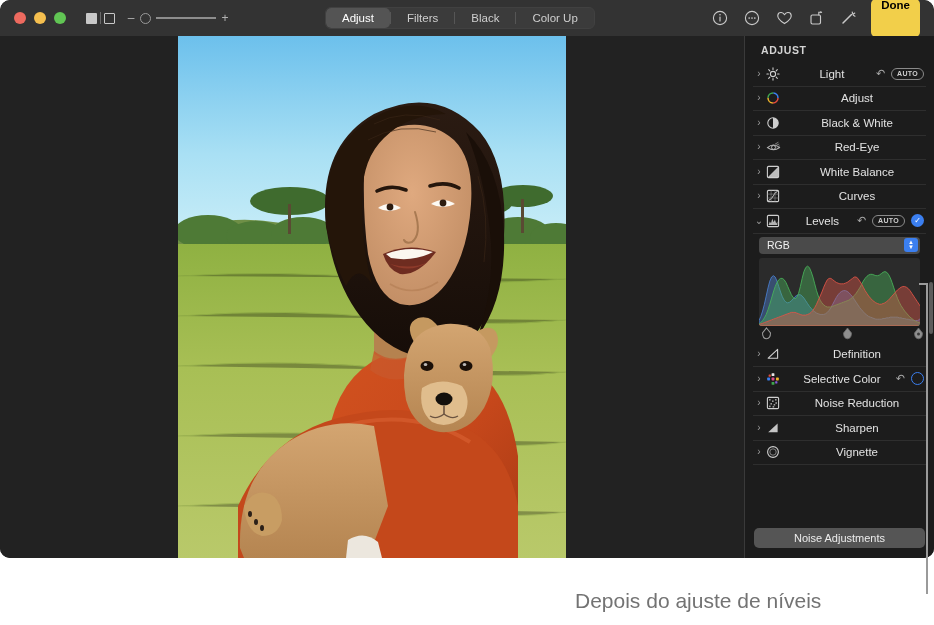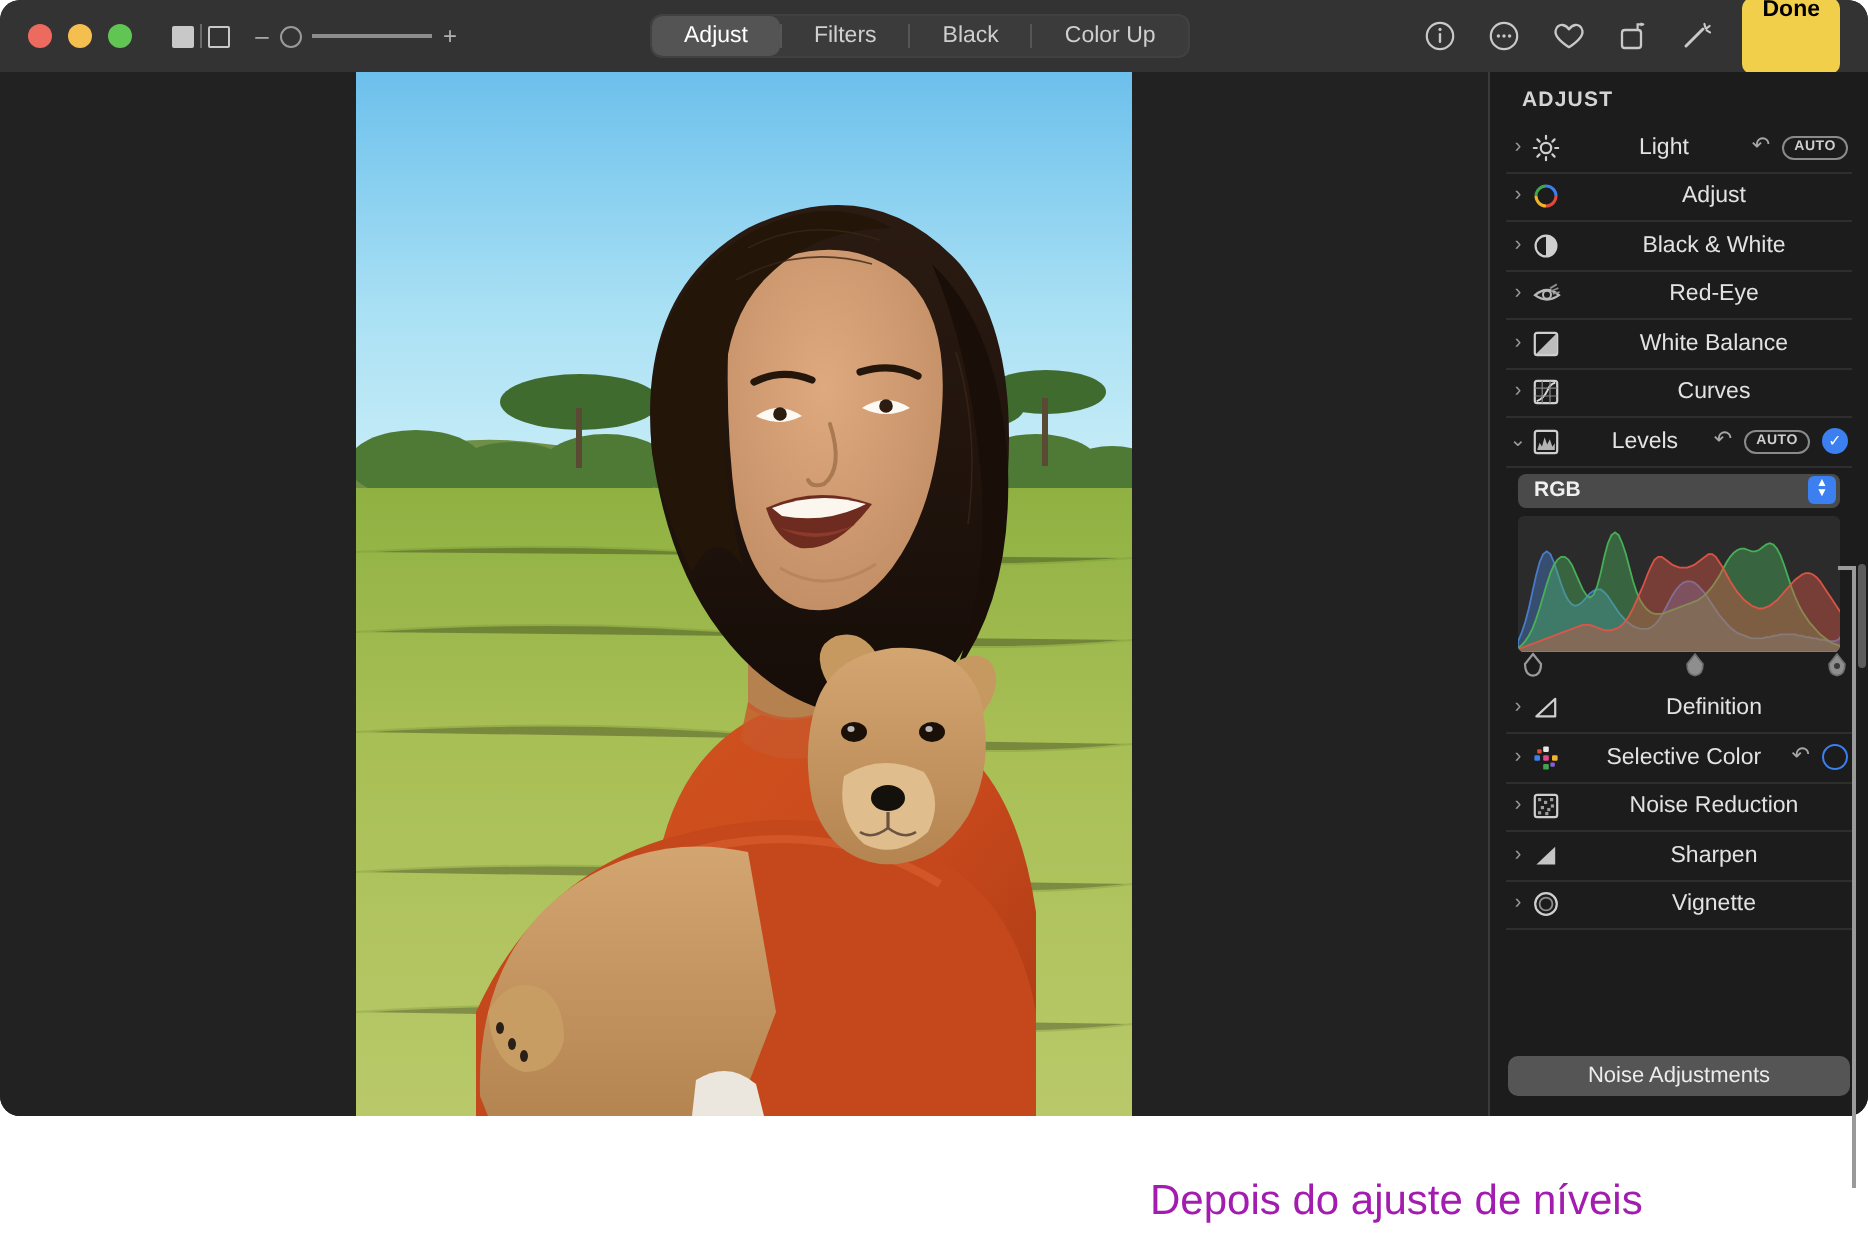--- a/index.html
+++ b/index.html
@@ -118,21 +118,21 @@
     width:13px;height:13px;border-radius:50%;border:1.6px solid #3b7ff0;
     box-sizing:border-box;
   }
 
   
   .levels-panel{margin-top:1px;}
   .rgb-select{
     margin:3px 6px 0 6px;height:17px;background:#4a4a4a;border-radius:4px;
     display:flex;align-items:center;position:relative;
   }
-  .rgb-label{color:#f0f0f0;font-size:10.5px;font-weight:700;margin-left:8px;}
+  .rgb-label{color:#f0f0f0;font-size:10.5px;font-weight:400;margin-left:8px;}
   .rgb-arrows{
     position:absolute;right:2px;top:1.5px;width:14px;height:14px;border-radius:3px;
     background:#3b7ff0;display:flex;align-items:center;justify-content:center;
     flex-direction:column;color:#fff;font-size:6px;line-height:5px;
   }
   .hist-wrap{
     margin:4px 6px 0 6px;height:68px;background:#2b2b2b;border-radius:3px;
     position:relative;overflow:hidden;
   }
   .hist-wrap svg{display:block;}
@@ -153,21 +153,21 @@
     position:absolute;right:1.5px;top:246px;width:4px;height:52px;
     background:#5c5c5c;border-radius:2px;
   }
 
   
   .callout{
     position:absolute;left:918px;top:283px;width:16px;height:312px;
     border-left:0;pointer-events:none;
   }
   .caption{
-    position:absolute;left:575px;top:589px;color:#a21caf;font-size:21px;
+    position:absolute;left:575px;top:589px;color:#737373;font-size:21px;
     white-space:nowrap;
   }
 </style>
 </head>
 <body>
 
 <div id="root">
 
   <div class="window">
 

